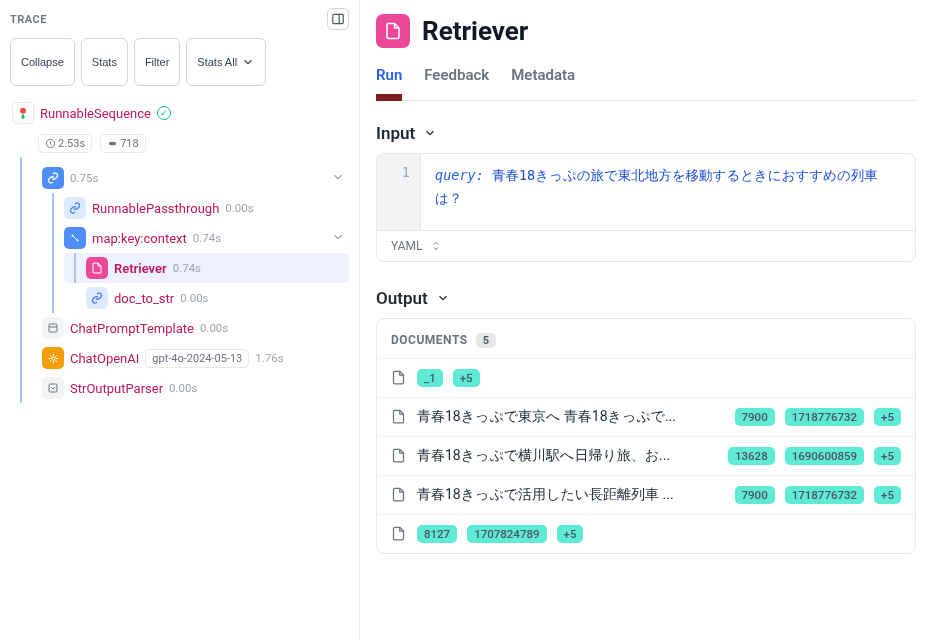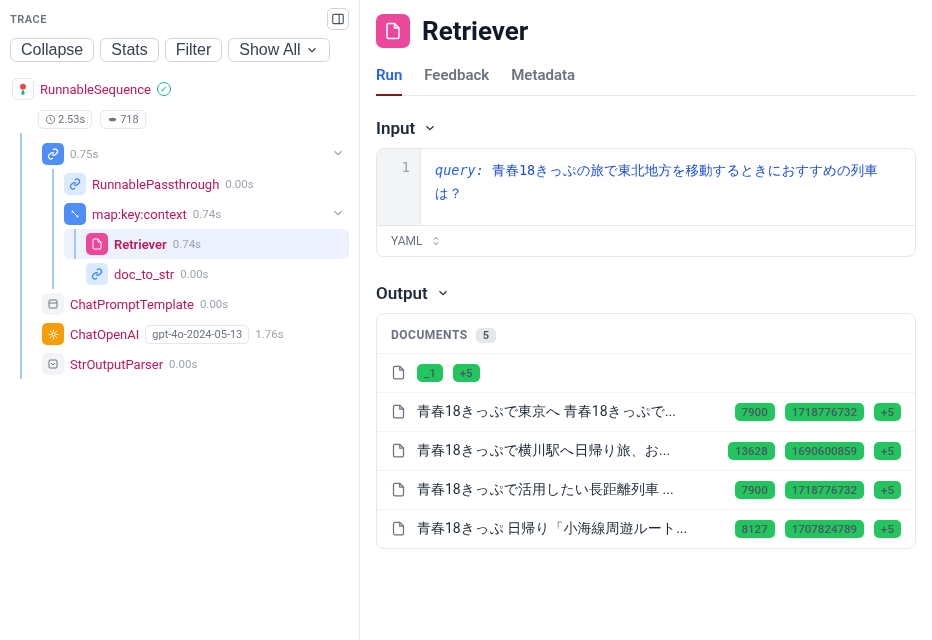--- a/index.html
+++ b/index.html
@@ -6,21 +6,21 @@
   body { font-family: -apple-system, BlinkMacSystemFont, "Segoe UI", Roboto, sans-serif; font-size: 13px; color: #1f2937; background: #fff; width: 932px; height: 640px; overflow: hidden; }
   .app { display: flex; height: 100%; }
   .sidebar { width: 360px; border-right: 1px solid #e5e7eb; padding: 8px 10px; overflow-y: auto; }
   .main { flex: 1; padding: 14px 16px 20px 16px; overflow-y: auto; }
 
   .trace-header { display: flex; align-items: center; justify-content: space-between; margin-bottom: 8px; }
   .trace-title { font-size: 11px; font-weight: 600; letter-spacing: .5px; color: #6b7280; }
   .sq-icon { width: 22px; height: 22px; border: 1px solid #d1d5db; border-radius: 5px; display: flex; align-items: center; justify-content: center; color: #4b5563; cursor: pointer; }
 
   .btnbar { display: flex; gap: 6px; margin-bottom: 12px; }
-  .btn { border: 1px solid #d1d5db; border-radius: 6px; padding: 2px 10px; font-size: 16px; background: #fff; color: #374151; cursor: pointer; display: inline-flex; align-items: center; gap: 4px; }
+  .btn { border: 1px solid #d1d5db; border-radius: 6px; padding: 16px 10px; font-size: 11px; background: #fff; color: #374151; cursor: pointer; display: inline-flex; align-items: center; gap: 4px; }
 
   .tree { font-size: 13px; }
   .node { position: relative; }
   .node-row { display: flex; align-items: center; gap: 6px; padding: 4px 2px; border-radius: 6px; }
   .node-row.selected { background: #eef2ff; }
   .icon { width: 22px; height: 22px; border-radius: 5px; display: inline-flex; align-items: center; justify-content: center; flex-shrink: 0; }
   .icon-parrot { background: #fff; border: 1px solid #e5e7eb; }
   .icon-chain { background: #4f8ef7; color: #fff; }
   .icon-chain-light { background: #dbeafe; color: #3b82f6; }
   .icon-map { background: #4f8ef7; color: #fff; }
@@ -36,37 +36,37 @@
   .metarow { display: flex; gap: 8px; margin: 6px 0 10px 28px; }
 
   .vline { position:absolute; left: 0; top:0; bottom:0; width:0; border-left: 2px solid #a5c8fb; }
 
   .page-title { display: flex; align-items: center; gap: 12px; margin-bottom: 12px; }
   .page-title .icon-big { width: 34px; height: 34px; border-radius: 7px; background: #ec4899; display:flex; align-items:center; justify-content:center; color:#fff; }
   .page-title h1 { font-size: 26px; font-weight: 700; color: #111827; }
 
   .tabs { display: flex; gap: 22px; border-bottom: 1px solid #e5e7eb; margin-bottom: 22px; }
   .tab { padding: 6px 0 10px 0; font-size: 15px; font-weight: 600; color: #6b7280; cursor: pointer; }
-  .tab.active { color: #2563eb; border-bottom: 2px solid #7f1d1d; margin-bottom: -1px; }
+  .tab.active { color: #2563eb; border-bottom: 7px solid #7f1d1d; margin-bottom: -1px; }
 
   .section-h { display: flex; align-items: center; gap: 8px; font-size: 17px; font-weight: 600; margin-bottom: 10px; color: #1f2937; }
   .card { border: 1px solid #e5e7eb; border-radius: 8px; overflow: hidden; }
   .codeblock { display: flex; font-family: ui-monospace, Menlo, Consolas, monospace; font-size: 13.5px; }
   .gutter { width: 44px; background: #f3f4f6; color: #9ca3af; text-align: right; padding: 10px 10px 20px 0; border-right: 1px solid #e5e7eb; }
   .codebody { padding: 10px 14px 20px 14px; line-height: 1.7; flex:1; }
   .tok-key { color: #2563eb; font-style: italic; }
   .tok-val { color: #1d4ed8; }
   .cardfoot { border-top: 1px solid #e5e7eb; padding: 8px 14px; font-size: 12px; font-weight: 400; color: #6b7280; display:flex; align-items:center; gap:8px; }
 
   .doclist-head { display: flex; align-items: center; gap: 8px; padding: 14px 14px 10px 14px; font-size: 12px; font-weight: 700; letter-spacing: .5px; color: #6b7280; }
   .count-badge { background: #e5e7eb; color: #4b5563; border-radius: 5px; padding: 1px 7px; font-size: 11px; font-weight:600; }
   .docrow { display: flex; align-items: center; gap: 10px; padding: 10px 14px; border-top: 1px solid #f1f3f5; }
   .docrow .docicon { color: #6b7280; width:16px; display:flex; }
   .doctitle { flex: 1; white-space: nowrap; overflow: hidden; text-overflow: ellipsis; color: #1f2937; font-size: 14px; }
-  .tag { background: #22c55e; color: #4b5563; border-radius: 5px; padding: 2px 7px; font-size: 11.5px; font-weight: 500; }
+  .tag { background: #5eead4; color: #4b5563; border-radius: 5px; padding: 2px 7px; font-size: 11.5px; font-weight: 500; }
   .chev-sm { width:14px; height:14px; }
 </style>
 </head>
 <body>
 
 <div class="app">
   <aside class="sidebar">
     <div class="trace-header">
       <div class="trace-title">TRACE</div>
       <div class="sq-icon">
@@ -75,21 +75,21 @@
             <line x1="14" y1="4" x2="14" y2="20"></line>
           </svg>
       </div>
     </div>
 
     <div class="btnbar">
       <button class="btn">Collapse</button>
       <button class="btn">Stats</button>
       <button class="btn">Filter</button>
       <button class="btn">
-          <span>Show All</span>
+          <span>Stats All</span>
           <svg class="chev-sm" viewBox="0 0 24 24" fill="none" stroke="currentColor" stroke-width="2">
             <polyline points="6 9 12 15 18 9"></polyline>
           </svg>
         </button>
     </div>
 
     <div class="tree">
       <div class="node">
         <div class="node-row">
           <span class="icon icon-parrot">
@@ -330,21 +330,20 @@
             <span class="tag">1718776732</span>
             <span class="tag">+5</span>
           </div>
           <div class="docrow">
             <span class="docicon">
               <svg width="15" height="15" viewBox="0 0 24 24" fill="none" stroke="currentColor" stroke-width="2">
                 <path d="M14 2H6a2 2 0 0 0-2 2v16a2 2 0 0 0 2 2h12a2 2 0 0 0 2-2V8z"></path>
                 <polyline points="14 2 14 8 20 8"></polyline>
               </svg>
             </span>
-            <span class="doctitle">青春18きっぷ 日帰り「小海線周遊ルート...</span>
             <span class="tag">8127</span>
             <span class="tag">1707824789</span>
             <span class="tag">+5</span>
           </div>
         </div>
     </div>
   </main>
 </div>
 
 </body></html>

